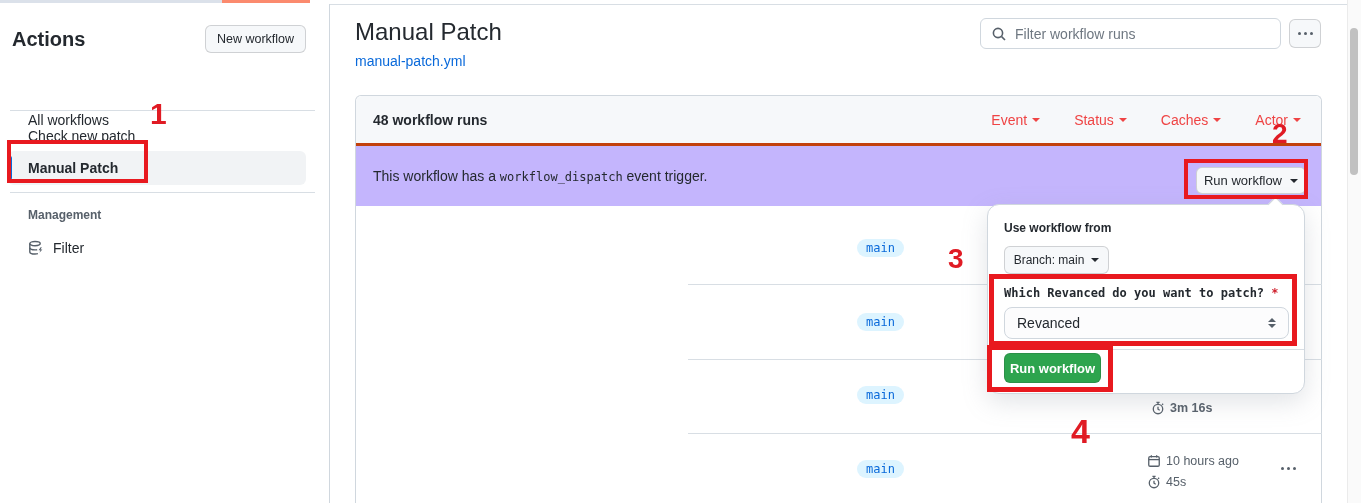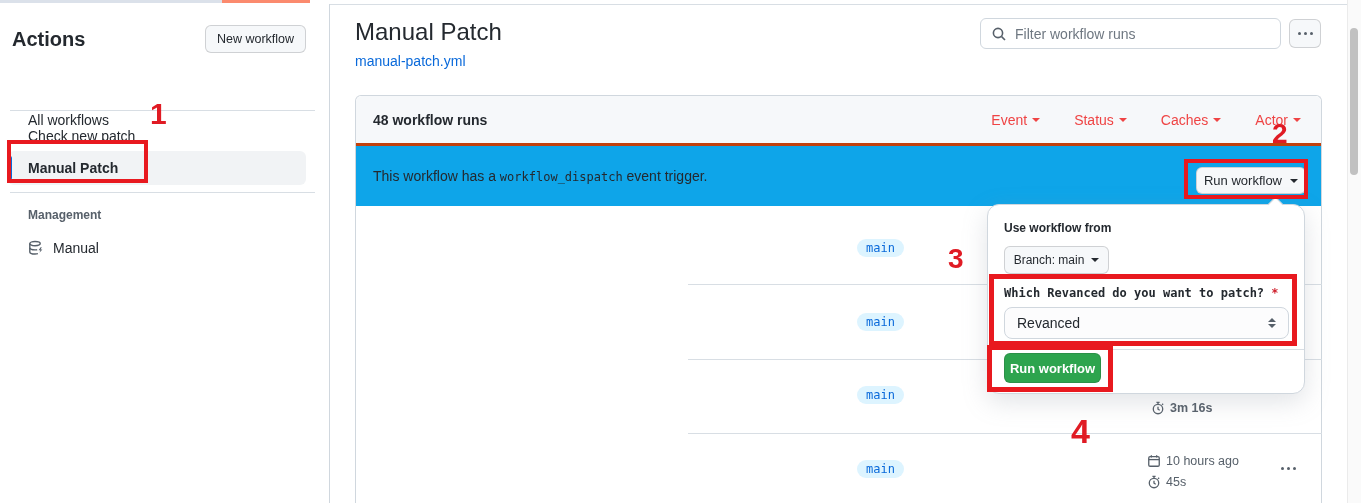--- a/index.html
+++ b/index.html
@@ -47,21 +47,21 @@
   .panel { left:355px; top:95px; width:967px; height:408px;
            border:1px solid #d0d7de; border-bottom:none; border-radius:6px 6px 0 0; background:#fff; }
   .panel-header { left:0; top:0; width:100%; height:50px; background:#f6f8fa;
                   border-bottom:3px solid #c2410c; border-radius:6px 6px 0 0;
                   display:flex; align-items:center; padding:0 20px 0 17px; }
   .runs-count { font-weight:700; font-size:14px; }
   .filters { margin-left:auto; display:flex; gap:34px; }
   .filter { display:flex; align-items:center; gap:5px; color:#ef4444; font-size:14px; cursor:pointer; }
   .caret { width:0; height:0; border:4px solid transparent; border-top:4px solid currentColor; margin-top:4px; }
 
-  .banner { left:0; top:50px; width:100%; height:60px; background:#0ea5e9; display:flex; align-items:center; padding:0 17px; }
+  .banner { left:0; top:50px; width:100%; height:60px; background:#c4b5fd; display:flex; align-items:center; padding:0 17px; }
   .banner-text { font-size:14px; color:#24292f; }
   .code { font-family:"DejaVu Sans Mono",monospace; font-size:12px; }
   .run-wf-btn { left:840px; top:71px; width:110px; height:27px; font-size:13px; gap:8px; background:#f6f8fa; }
 
   .row-divider { height:1px; background:#d8dee4; }
   .branch-badge { font-family:"DejaVu Sans Mono",monospace; font-size:12px; color:#0969da;
                   background:#ddf4ff; border-radius:12px; padding:2px 9px; cursor:pointer; }
   .meta { display:flex; align-items:center; gap:5px; color:#57606a; font-size:12.5px; }
   .meta svg { flex:none; }
 
@@ -129,21 +129,21 @@
 
     <div class="abs sb-mgmt" style="top:229px;">
       <span>
         <svg width="16" height="16" viewBox="0 0 16 16" fill="none" stroke="#57606a" stroke-width="1.4">
           <ellipse cx="7" cy="3.6" rx="5.2" ry="2.1"></ellipse>
           <path d="M1.8 3.6v8.3c0 1.15 2.33 2.1 5.2 2.1 1.1 0 2.1-.14 2.9-.37"></path>
           <path d="M1.8 7.8c0 1.15 2.33 2.1 5.2 2.1.8 0 1.56-.07 2.2-.2"></path>
           <path d="M12.6 7.2l-2 3h1.8l-1 2.6 3-3.4h-1.8l1.2-2.2z" fill="#57606a" stroke="none"></path>
         </svg>
       </span>
-      <span>Manual</span>
+      <span>Filter</span>
     </div>
 
   </div>
 
   <div class="abs main-title">Manual Patch</div>
   <a class="abs file-link">manual-patch.yml</a>
 
   <div class="abs search-box">
     <span>
       <svg width="16" height="16" viewBox="0 0 16 16" fill="none" stroke="#57606a" stroke-width="1.6">

